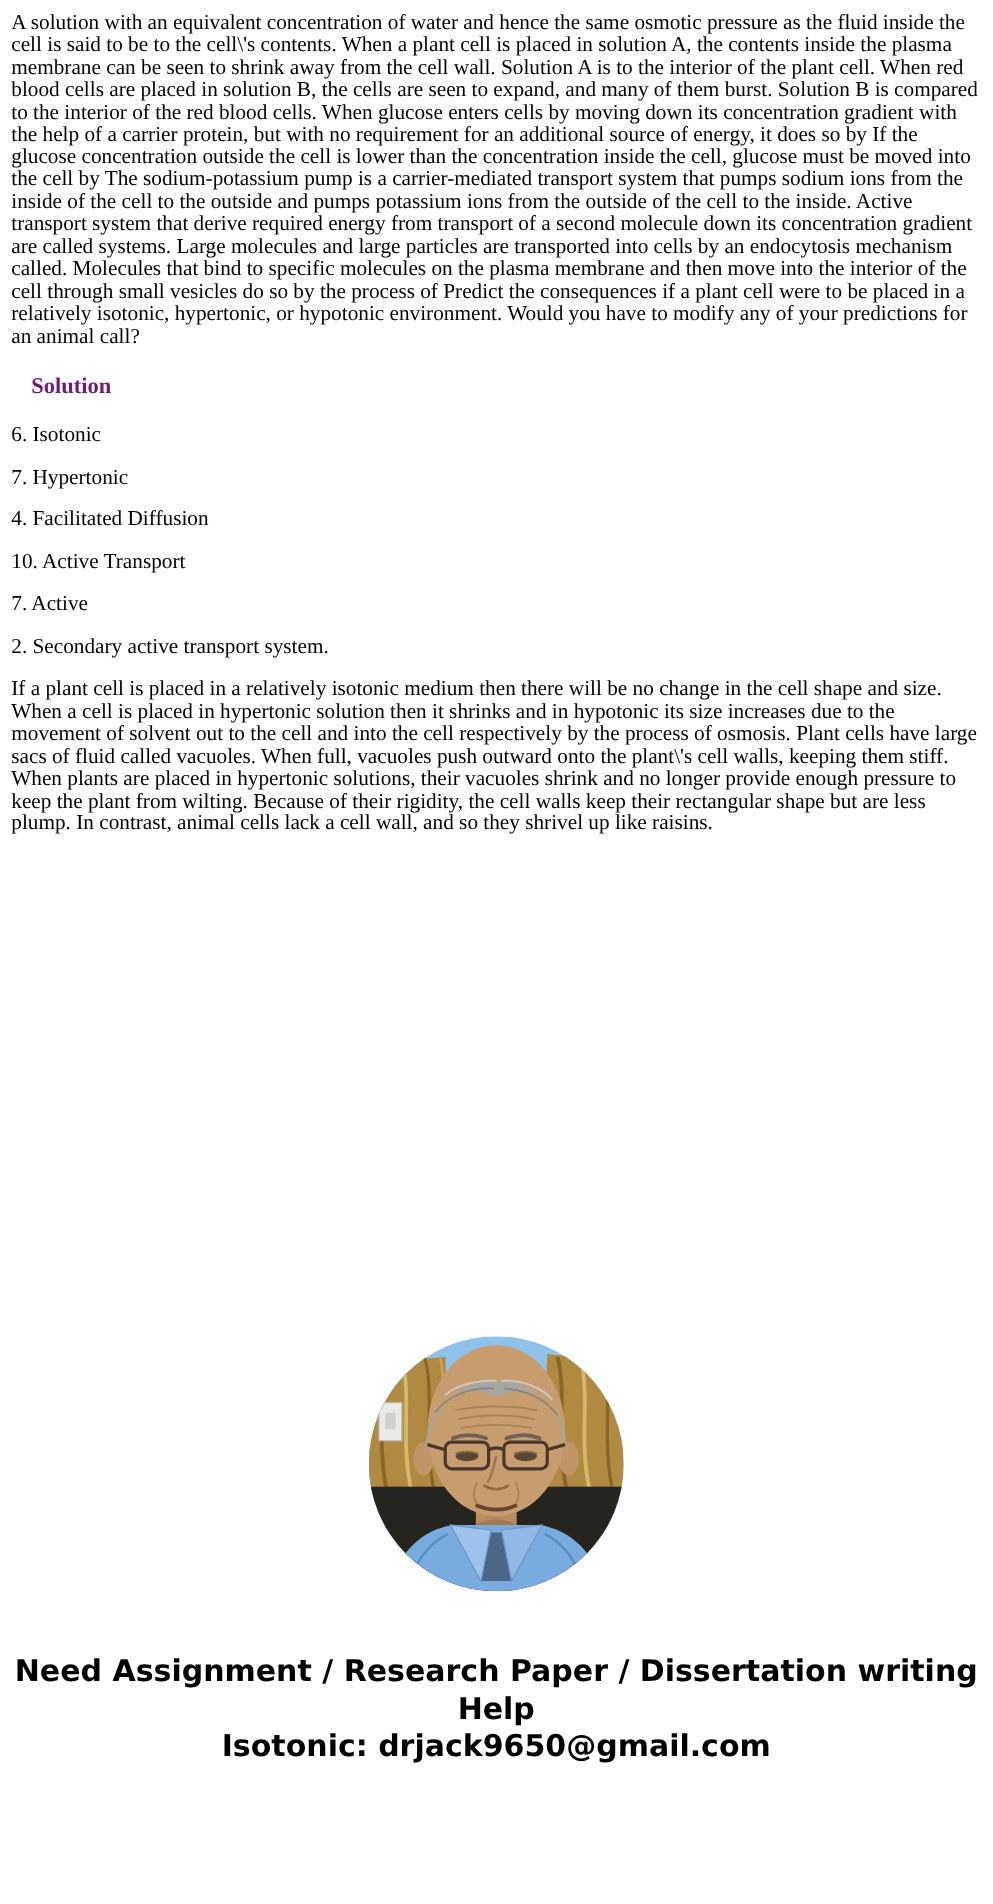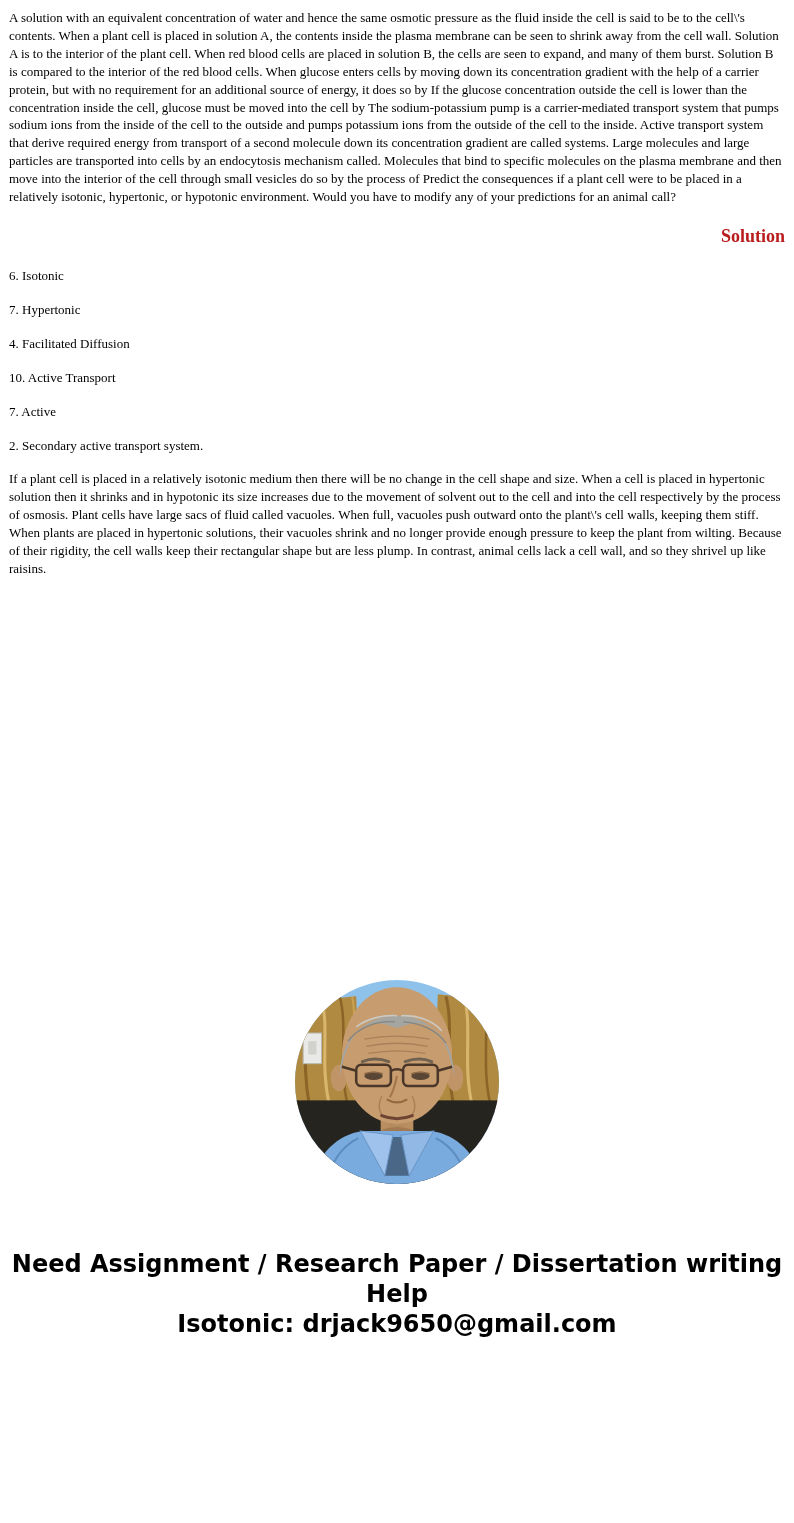--- a/index.html
+++ b/index.html
@@ -11,46 +11,45 @@
     min-height: 1523px;
     background: #ffffff;
     color: #000000;
     font-family: "Liberation Serif", serif;
   }
   .doc {
     padding: 9px 9px 0 9px;
   }
   .doc p {
     margin: 0 0 16px 0;
-    font-size: 13px;
+    font-size: 17px;
     line-height: 17.9px;
     color: #000000;
   }
   .doc h3 {
-    margin: 21px 0;
+    margin: 21px 16px;
     font-size: 18px;
     line-height: 19px;
     font-weight: bold;
-    color: #b91c1c;
-    text-align: right;
+    color: #701a75;
   }
   .spacer {
     height: 386px;
   }
   .avatar-wrap {
     margin: 0 auto;
     width: 204px;
     height: 204px;
   }
   .avatar-wrap svg {
     display: block;
   }
   .promo-banner {
     width: 772px;
-    margin: 65px auto 0 auto;
+    margin: 49px auto 0 auto;
     text-align: center;
     font-family: "DejaVu Sans", sans-serif;
     font-weight: bold;
     font-size: 24px;
     line-height: 30px;
     color: #000000;
   }
   .promo-banner span {
     display: block;
   }

